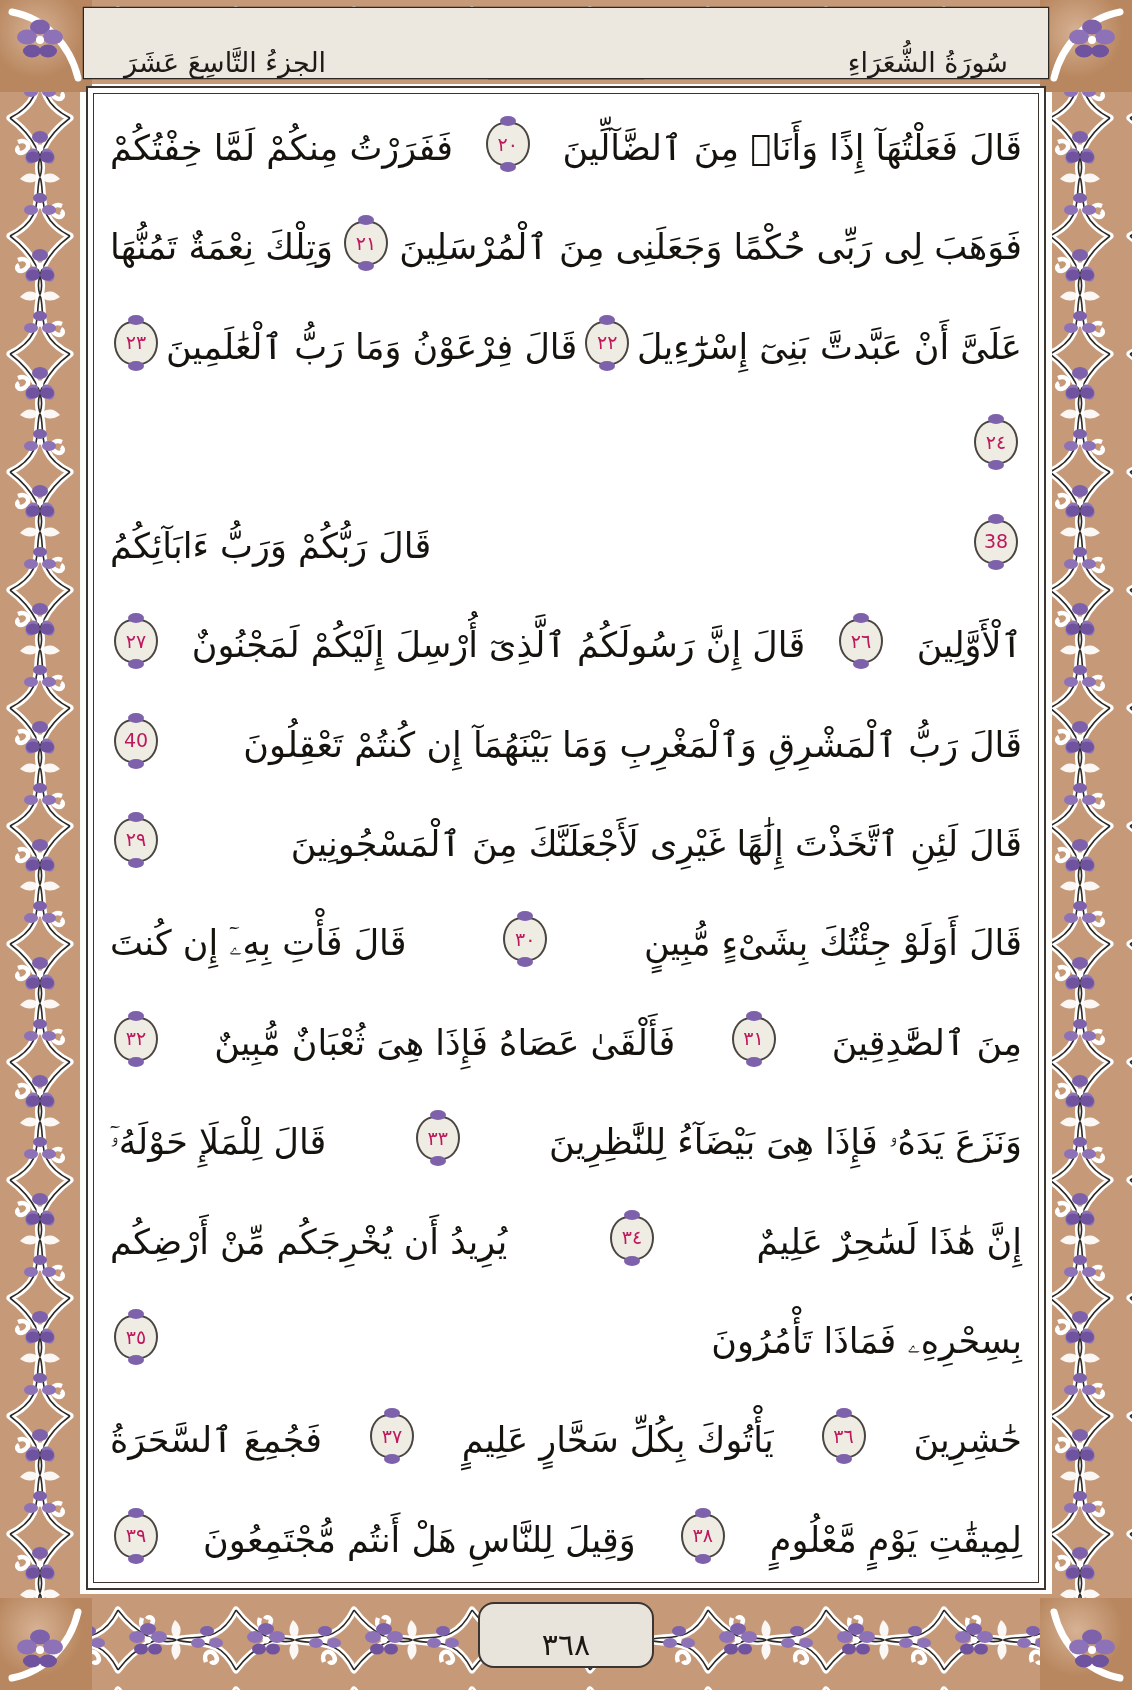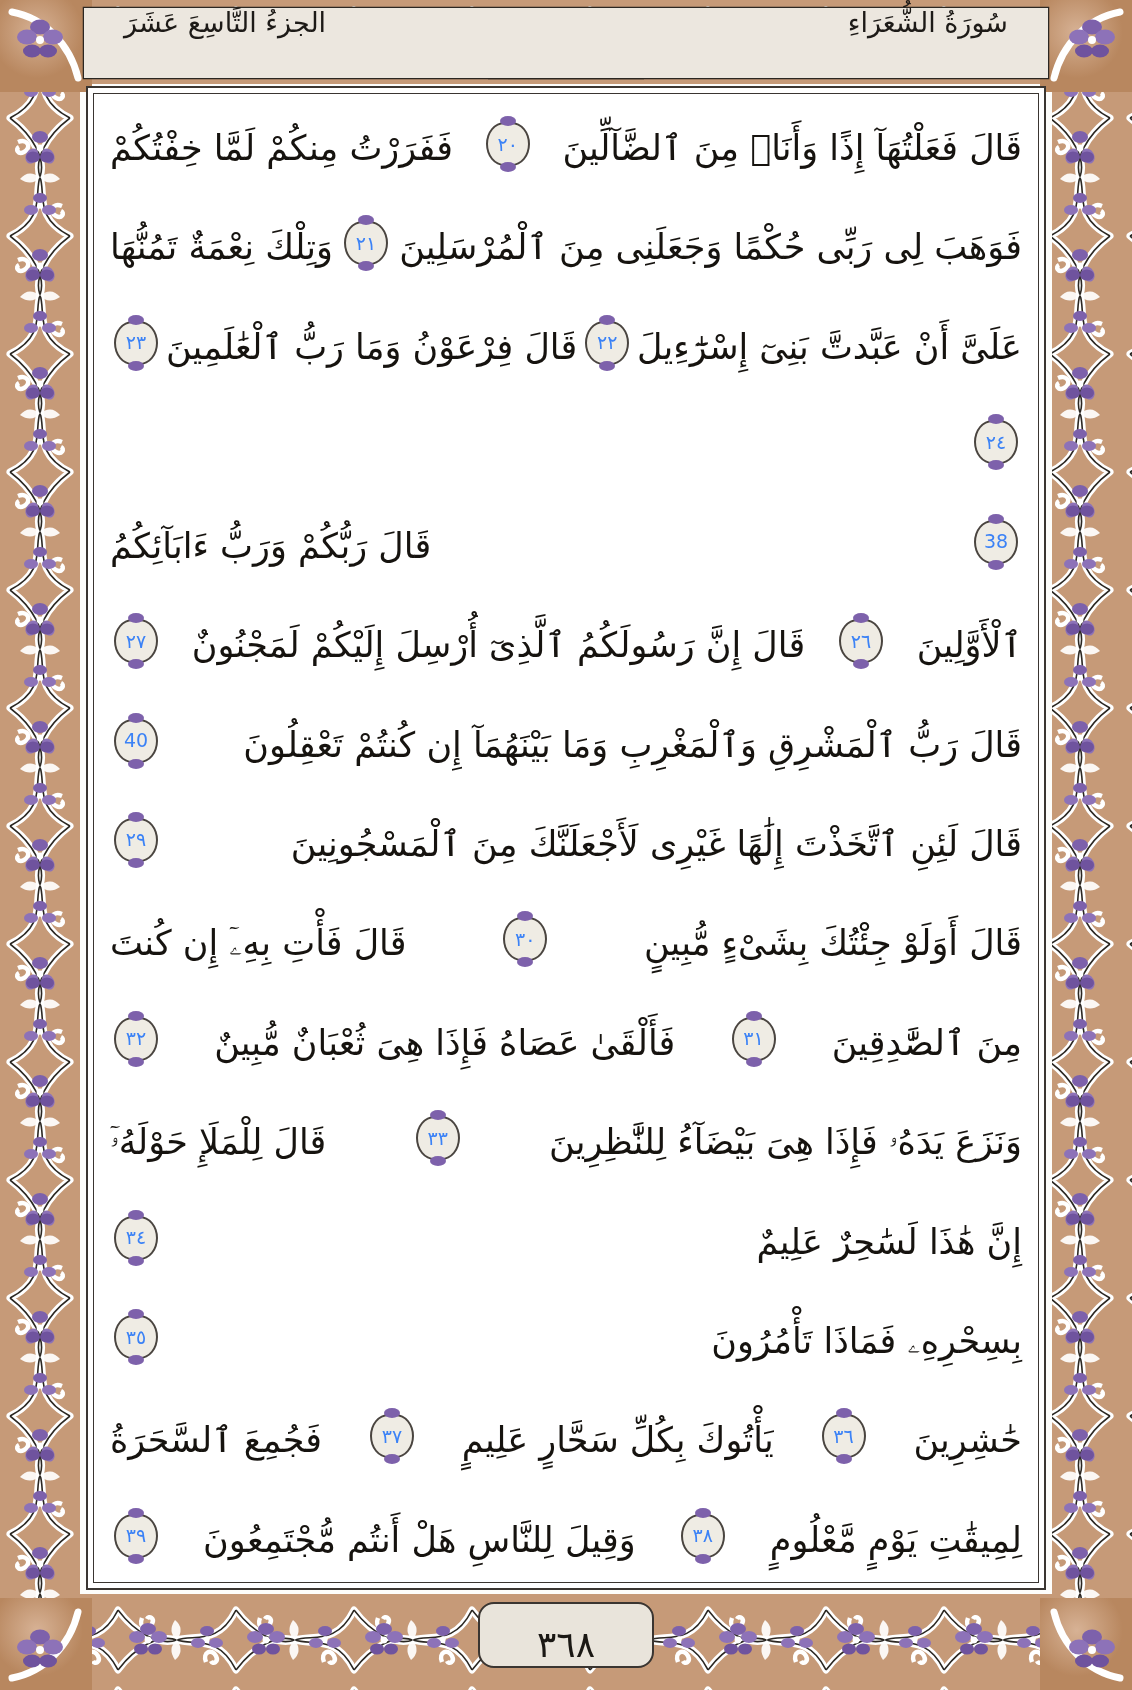--- a/index.html
+++ b/index.html
@@ -33,21 +33,21 @@
   .band-bottom{left:0;bottom:0;width:1132px;height:96px;}
   .band-left  {left:0;top:0;width:80px;height:1690px;}
   .band-right {right:0;top:0;width:80px;height:1690px;}
 
   
   .header-strip{
     position:absolute;
     left:84px;top:8px;
     width:964px;height:70px;
     background:#ece7df;
-    display:flex;align-items:flex-start;justify-content:space-between;
+    display:flex;align-items:flex-end;justify-content:space-between;
     padding:0 40px;
     box-sizing:border-box;
     z-index:8;
   }
   .header-text{
     font-family:"DejaVu Sans","Liberation Sans",sans-serif;
     font-size:27px;
     color:#1d1a17;
     direction:rtl;
     white-space:nowrap;
@@ -122,39 +122,39 @@
   .ayah-mark .petal-top,
   .ayah-mark .petal-bot{
     position:absolute;left:50%;transform:translateX(-50%);
     width:16px;height:10px;background:#7d61ab;
     border-radius:50%;
   }
   .ayah-mark .petal-top{top:-6px;}
   .ayah-mark .petal-bot{bottom:-6px;}
   .ayah-mark .num{
     position:relative;z-index:2;
-    font-size:19px;color:#3b82f6;
+    font-size:19px;color:#be185d;
     font-family:"DejaVu Sans","Liberation Sans",sans-serif;
     line-height:1;
   }
 
   
   .footer-cartouche{
     position:absolute;
     left:50%;transform:translateX(-50%);
     bottom:22px;
     width:172px;height:62px;
     background:#e9e4db;
     border:2px solid #3a3531;
     border-radius:16px;
     display:flex;align-items:center;justify-content:center;
     z-index:9;
   }
   .footer-num{
-    font-size:36px;color:#1b1814;
+    font-size:30px;color:#1b1814;
     font-family:"DejaVu Sans","Liberation Sans",sans-serif;
     direction:rtl;
     line-height:1;
     margin-top:20px;
   }
 </style>
 </head>
 <body>
 
 <div class="page">
@@ -437,20 +437,21 @@
             <span class="seg">قَالَ لِلْمَلَإِ حَوْلَهُۥٓ</span>
           </div>
           <div class="ayah-line">
             <span class="seg">إِنَّ هَٰذَا لَسَٰحِرٌ عَلِيمٌ</span>
             <span class="ayah-mark">
               <span class="medallion"></span>
               <span class="petal-top"></span>
               <span class="petal-bot"></span>
               <span class="num">٣٤</span>
             </span>
+            <span class="seg">يُرِيدُ أَن يُخْرِجَكُم مِّنْ أَرْضِكُم</span>
           </div>
           <div class="ayah-line">
             <span class="seg">بِسِحْرِهِۦ فَمَاذَا تَأْمُرُونَ</span>
             <span class="ayah-mark">
               <span class="medallion"></span>
               <span class="petal-top"></span>
               <span class="petal-bot"></span>
               <span class="num">٣٥</span>
             </span>
           </div>

